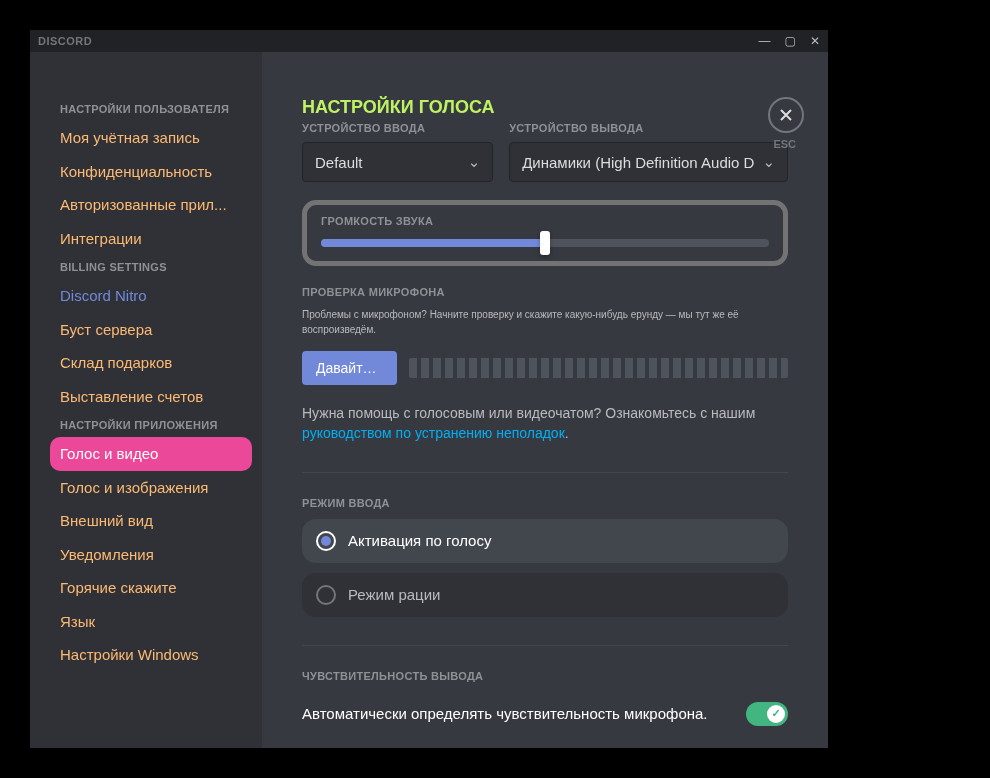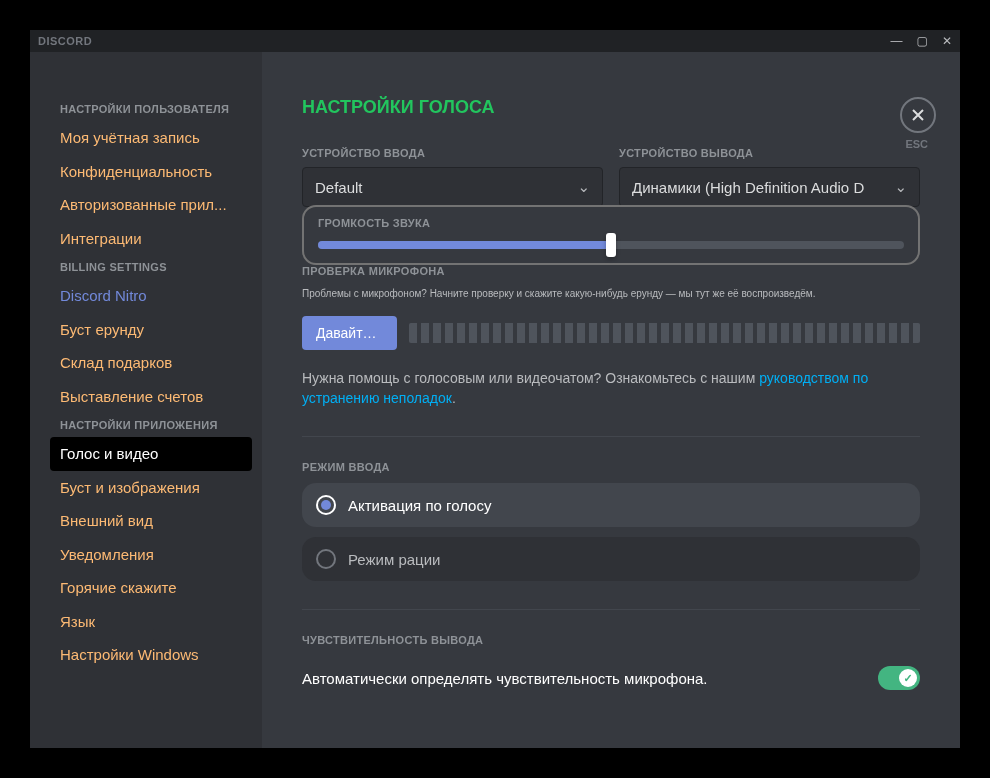--- a/index.html
+++ b/index.html
@@ -6,21 +6,21 @@
 body {
   font-family: -apple-system, BlinkMacSystemFont, "Segoe UI", Helvetica, Arial, sans-serif;
   background: #000;
   width: 990px;
   height: 778px;
   overflow: hidden;
 }
 .window {
   position: absolute;
   top: 30px; left: 30px;
-  width: 930px; height: 718px;
+  width: 798px; height: 718px;
   background: #36393f;
   display: flex;
   flex-direction: column;
 }
 .titlebar {
   height: 22px;
   background: #202225;
   display: flex;
   align-items: center;
   justify-content: space-between;
@@ -60,54 +60,54 @@
   color: #fdba74;
   font-size: 15px;
   padding: 7px 10px;
   border-radius: 4px;
   cursor: pointer;
   line-height: 1.3;
   white-space: nowrap;
   overflow: hidden;
   text-overflow: ellipsis;
 }
-.side-item.selected { background: #000000; color: #fff; }
+.side-item.selected { background: #ec4899; color: #fff; border-radius: 10px; }
 .side-item.nitro { color: #7289da; }
 .content {
   flex: 1;
   padding: 45px 40px 20px 40px;
   overflow-y: auto;
   position: relative;
 }
 .content::-webkit-scrollbar { width: 8px; }
 .content::-webkit-scrollbar-track { background: #2e3338; }
 .content::-webkit-scrollbar-thumb { background: #202225; border-radius: 4px; }
 .page-title {
-  color: #22c55e;
+  color: #bef264;
   font-size: 18px;
   font-weight: 700;
-  margin-bottom: 29px;
+  margin-bottom: 4px;
 }
 .close-btn {
   position: absolute;
   top: 45px; right: 24px;
   width: 36px; height: 36px;
   border: 2px solid #72767d;
   border-radius: 50%;
   display: flex; align-items: center; justify-content: center;
   color: #dcddde; cursor: pointer;
 }
 .close-label {
   position: absolute;
   top: 86px; right: 32px;
   color: #72767d;
   font-size: 11px;
   font-weight: 600;
 }
-.row2 { display: flex; gap: 16px; }
+.row2 { display: flex; gap: 16px; margin-bottom: 20px; }
 .col { flex: 1; }
 .field-label {
   color: #8e9297;
   font-size: 11px;
   font-weight: 700;
   letter-spacing: 0.3px;
   margin-bottom: 8px;
 }
 .select {
   background: #2f3136;
@@ -137,21 +137,21 @@
   background: #7289da; border-radius: 4px;
 }
 .slider-thumb {
   position: absolute; top: -8px;
   width: 10px; height: 24px;
   background: #fff; border-radius: 3px;
   box-shadow: 0 2px 4px rgba(0,0,0,.3);
   cursor: grab;
 }
 .highlight-box {
-  border: 2px solid #737373;
+  border: 5px solid #737373;
   border-radius: 14px;
   padding: 10px 14px 14px 14px;
   margin-top: -2px;
 }
 .section-label {
   color: #8e9297;
   font-size: 11px;
   font-weight: 700;
   letter-spacing: 0.3px;
   margin-bottom: 10px;
@@ -221,26 +221,26 @@
 
   <div class="body">
     <div class="sidebar" id="sidebar">
         <div class="side-header">НАСТРОЙКИ ПОЛЬЗОВАТЕЛЯ</div>
         <div class="side-item">Моя учётная запись</div>
         <div class="side-item">Конфиденциальность</div>
         <div class="side-item">Авторизованные прил...</div>
         <div class="side-item">Интеграции</div>
         <div class="side-header">BILLING SETTINGS</div>
         <div class="side-item nitro">Discord Nitro</div>
-        <div class="side-item">Буст ерунду</div>
+        <div class="side-item">Буст сервера</div>
         <div class="side-item">Склад подарков</div>
         <div class="side-item">Выставление счетов</div>
         <div class="side-header">НАСТРОЙКИ ПРИЛОЖЕНИЯ</div>
         <div class="side-item selected">Голос и видео</div>
-        <div class="side-item">Буст и изображения</div>
+        <div class="side-item">Голос и изображения</div>
         <div class="side-item">Внешний вид</div>
         <div class="side-item">Уведомления</div>
         <div class="side-item">Горячие скажите</div>
         <div class="side-item">Язык</div>
         <div class="side-item">Настройки Windows</div>
       </div>
 
     <div class="content">
       <div class="close-btn">
         <svg width="16" height="16" viewBox="0 0 16 16">

